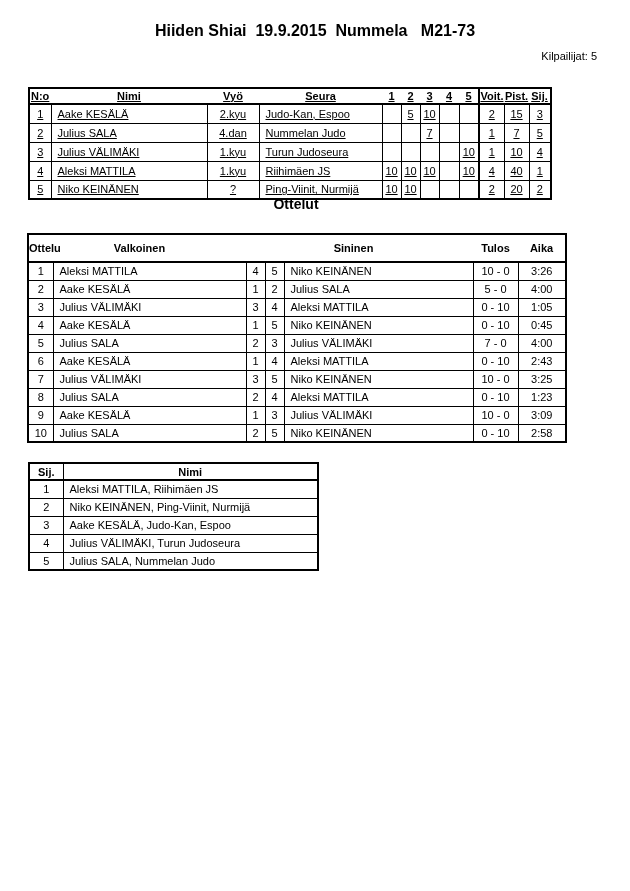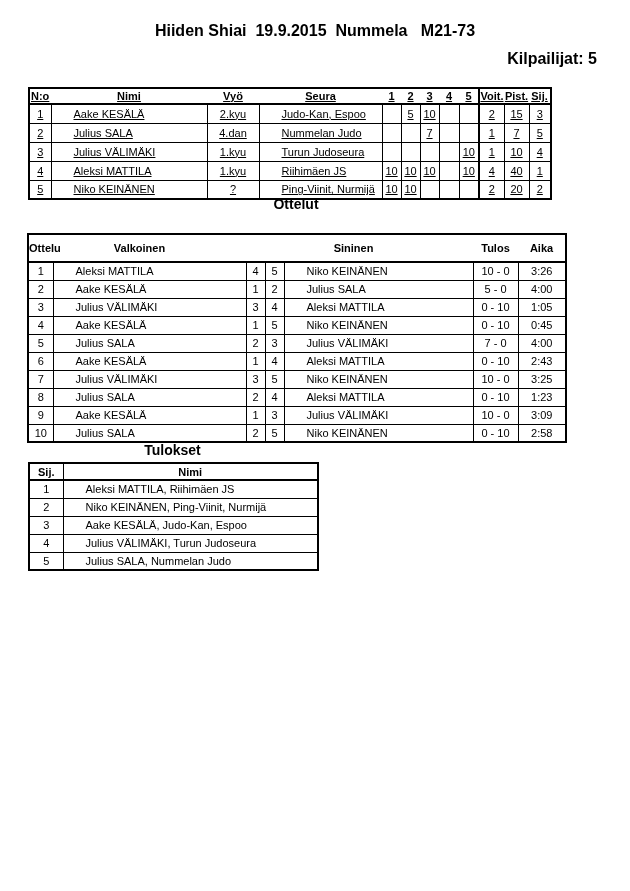--- a/index.html
+++ b/index.html
@@ -16,22 +16,22 @@
     position: absolute;
     top: 22px; left: 0; width: 630px;
     text-align: center;
     font-size: 16px;
     font-weight: bold;
     white-space: pre;
   }
   .meta {
     position: absolute;
     top: 50px; right: 33px;
-    font-size: 16px;
-    font-weight: bold;
+    font-size: 11px;
+    font-weight: normal;
   }
   .heading {
     position: absolute;
     font-size: 14px;
     font-weight: bold;
     text-align: center;
   }
   .heading-kilpailijat { top: 64px; left: 28px; width: 440px; }
   .heading-ottelut    { top: 196px; left: 27px; width: 538px; }
   .heading-tulokset   { top: 442px; left: 28px; width: 289px; }
@@ -66,21 +66,21 @@
     text-align: center;
     vertical-align: middle;
   }
   .t1 thead tr { height: 16px; }
   .t1 tbody tr { height: 19px; }
   .t2 thead tr { height: 28px; }
   .t2 tbody tr { height: 18px; }
   .t3 thead tr { height: 17px; }
   .t3 tbody tr { height: 18px; }
 
-  .l  { text-align: left; padding-left: 22px; }
+  .l  { text-align: left; padding-left: 6px; }
   th.hl { text-align: left; padding-left: 1px; }
   .sep { border-left: 2px solid #000 !important; }
   .t3 th.hr { border-right: 1px solid #000; }
   th.bias1 { padding-right: 20px; }
   th.bias2 { padding-right: 50px; }
 </style>
 </head>
 <body>
 
 <div class="page">
@@ -317,21 +317,20 @@
           <td class="l">Julius SALA</td>
           <td>2</td>
           <td>5</td>
           <td class="l">Niko KEINÄNEN</td>
           <td>0 - 10</td>
           <td>2:58</td>
         </tr>
       </tbody>
   </table>
 
-  <div class="heading heading-tulokset">Tulokset</div>
   <table class="t3">
     <colgroup>
       <col style="width:34px">
         <col style="width:255px">
     </colgroup>
     <thead>
       <tr>
         <th class="hr">Sij.</th>
         <th>Nimi</th>
       </tr>

